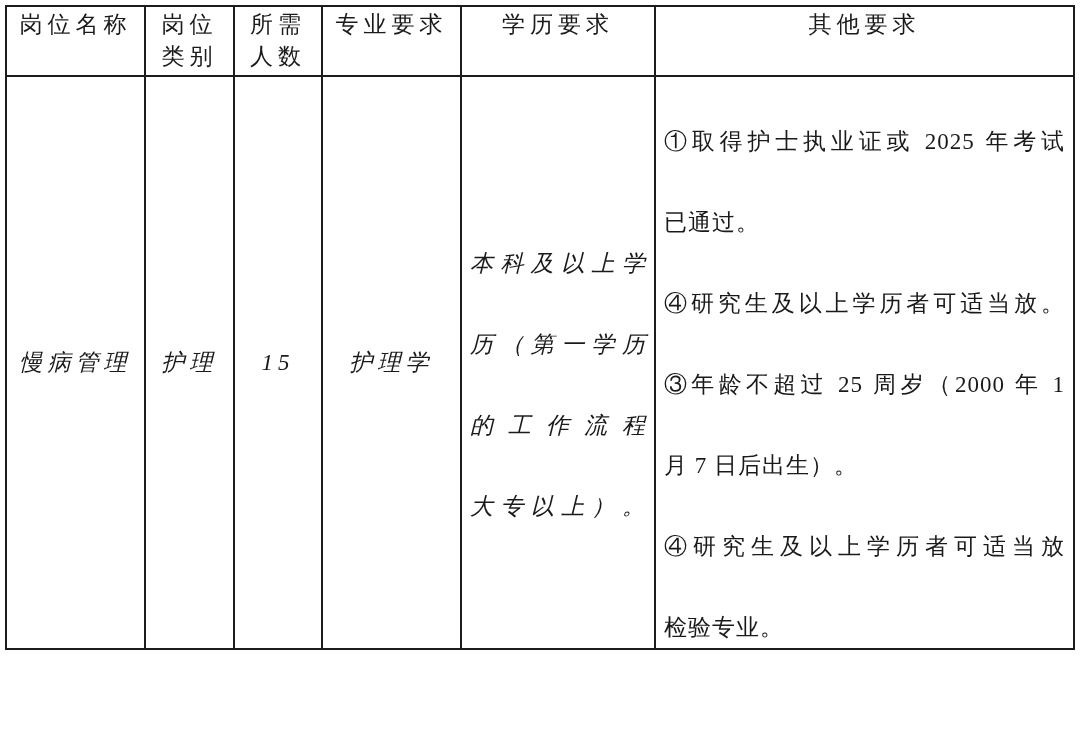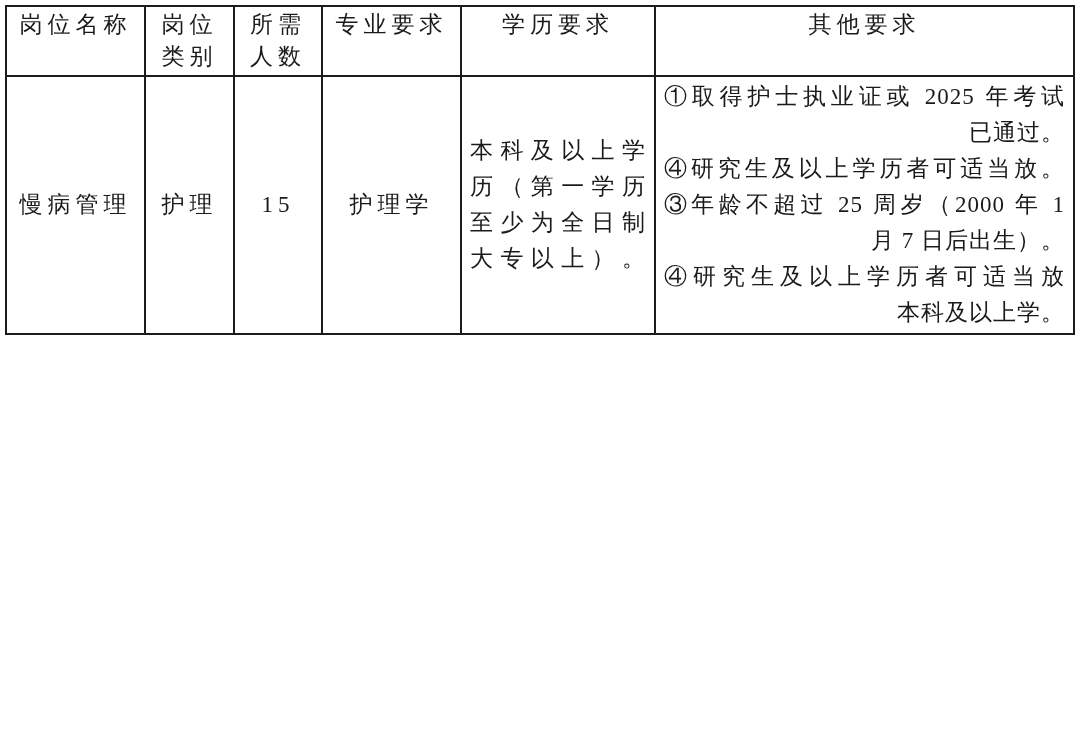--- a/index.html
+++ b/index.html
@@ -47,24 +47,24 @@
   
   th.col-header {
     vertical-align: top;
     text-align: center;
     white-space: pre-line;
     line-height: 32px;
     letter-spacing: 5px;
     padding-top: 4px;
   }
   
-  td.middle { vertical-align: middle; }
+  td.middle { vertical-align: middle; font-style: italic; }
   td.top    { vertical-align: top; padding-top: 6px; }
   td.center .cell-line { text-align: center; letter-spacing: 5px; }
-  td.left   .cell-line { text-align: right;  letter-spacing: 1px; }
+  td.left   .cell-line { text-align: left;  letter-spacing: 1px; margin-top: 45px; }
   .cell-line {
     line-height: 36px;
     min-height: 36px;
   }
   .cell-line.spread {
     text-align: justify;
     text-align-last: justify;
     letter-spacing: 0;
   }
 </style>
@@ -103,28 +103,28 @@
           </td>
           <td class="center middle">
             <div class="cell-line">15</div>
           </td>
           <td class="center middle">
             <div class="cell-line">护理学</div>
           </td>
           <td class="left middle">
             <div class="cell-line spread">本科及以上学</div>
             <div class="cell-line spread">历（第一学历</div>
-            <div class="cell-line spread">至少为全日制</div>
+            <div class="cell-line spread">的工作流程</div>
             <div class="cell-line spread">大专以上）。</div>
           </td>
           <td class="left top">
             <div class="cell-line spread">①取得护士执业证或 2025 年考试</div>
             <div class="cell-line">已通过。</div>
             <div class="cell-line spread">④研究生及以上学历者可适当放。</div>
             <div class="cell-line spread">③年龄不超过 25 周岁（2000 年 1</div>
             <div class="cell-line">月 7 日后出生）。</div>
             <div class="cell-line spread">④研究生及以上学历者可适当放</div>
-            <div class="cell-line">本科及以上学。</div>
+            <div class="cell-line">检验专业。</div>
           </td>
         </tr>
       </tbody>
   </table>
 </div>
 
 </body></html>

